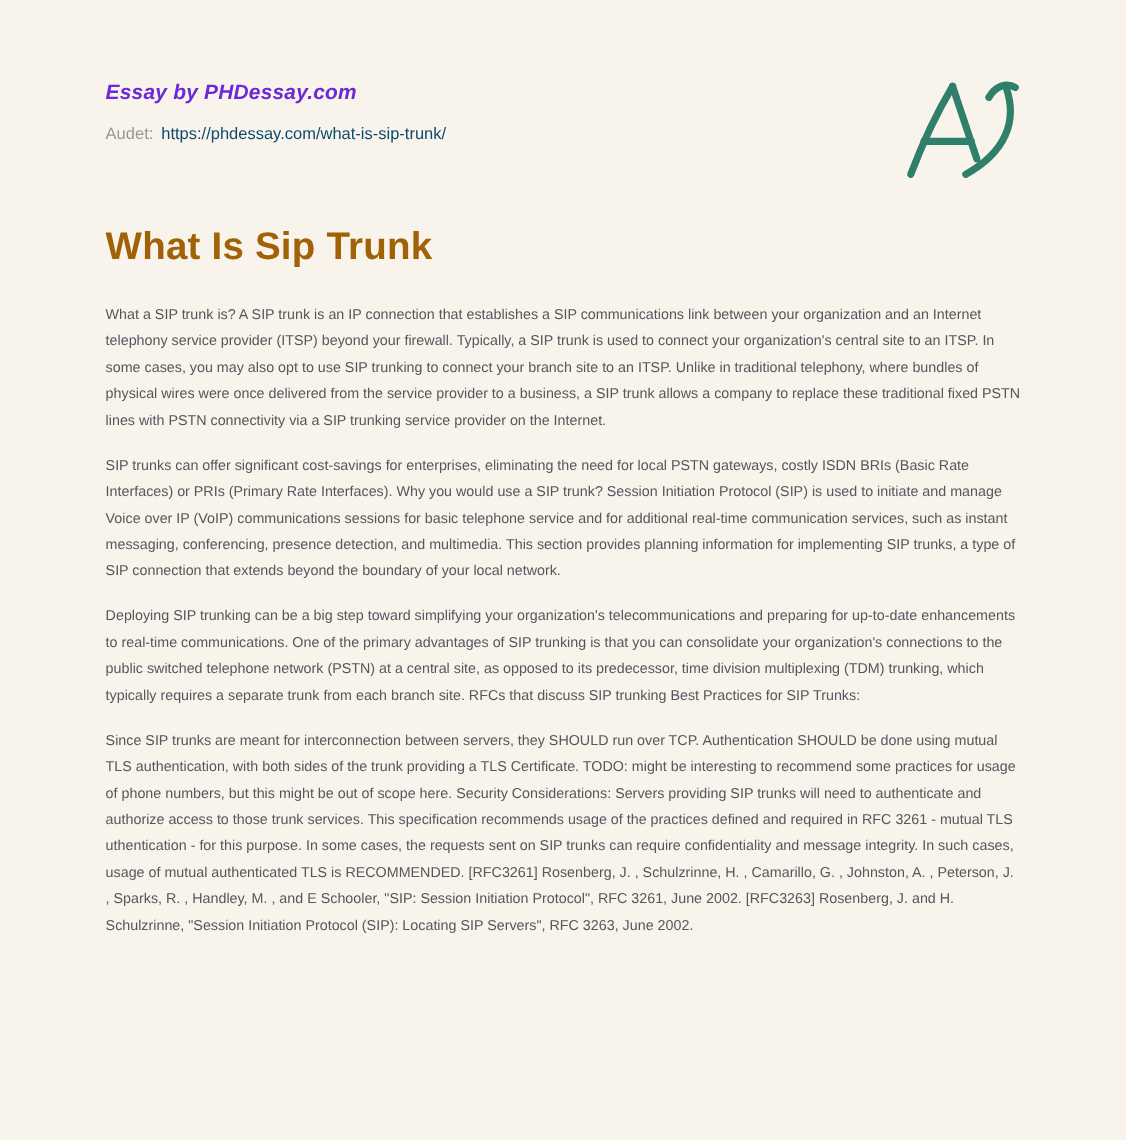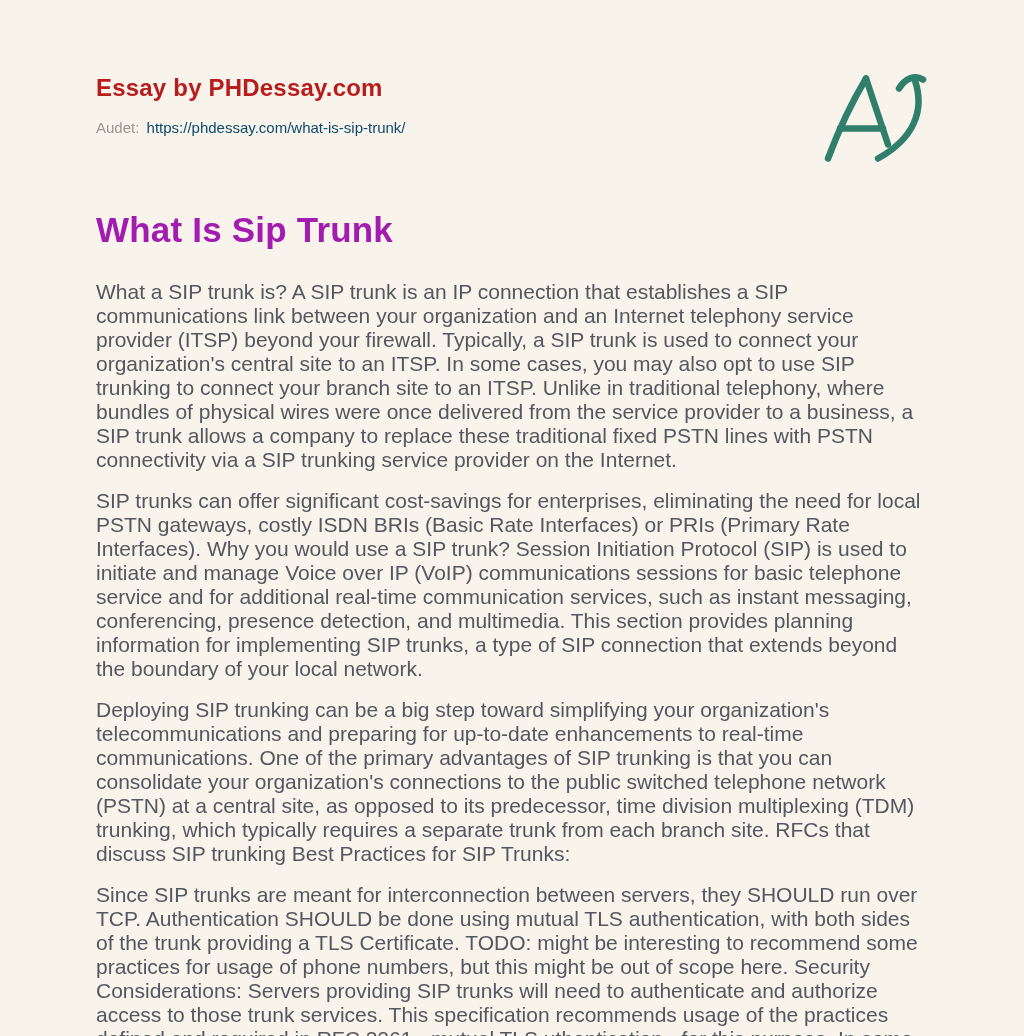--- a/index.html
+++ b/index.html
@@ -14,24 +14,25 @@
     overflow: hidden;
     background: #f8f3eb;
     font-family: "Liberation Sans", sans-serif;
     box-sizing: border-box;
   }
   .content {
     padding: 74px 96px 0 96px;
   }
   .site-header {
     margin: 0;
-    font-size: 24px;
+    font-size: 19px;
     font-weight: 700;
     letter-spacing: 0.2px;
-    color: #b91c1c;
+    color: #6d28d9;
+    font-style: italic;
   }
   .source-line {
     margin-top: 17px;
     font-size: 15px;
     color: #9a9790;
   }
   .source-link {
     color: #0c4a6e;
     text-decoration: none;
     margin-left: 3px;
@@ -42,28 +43,28 @@
     top: 68px;
     right: 94px;
     width: 110px;
     height: 96px;
   }
   .page-title {
     margin: 74px 0 0 0;
     font-size: 35px;
     font-weight: 600;
     letter-spacing: 0.2px;
-    color: #a21caf;
+    color: #a16207;
   }
   .article {
     margin-top: 30px;
   }
   .article p {
     margin: 0 0 17px 0;
-    font-size: 21px;
+    font-size: 13px;
     line-height: 24px;
     color: #55575e;
     text-align: left;
   }
 </style>
 </head>
 <body>
 
 <div class="page">
 

